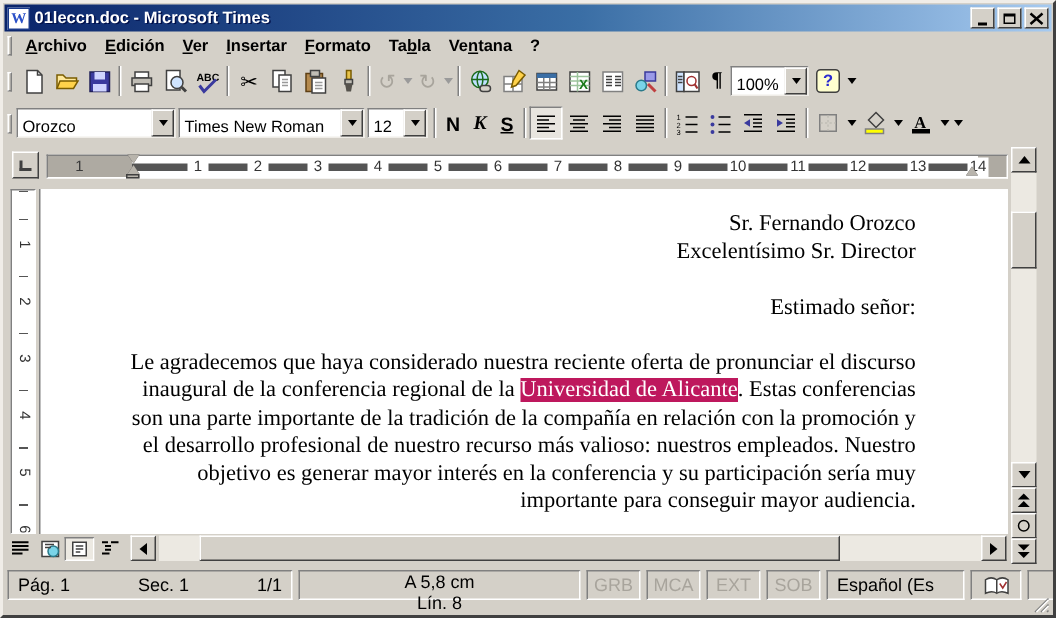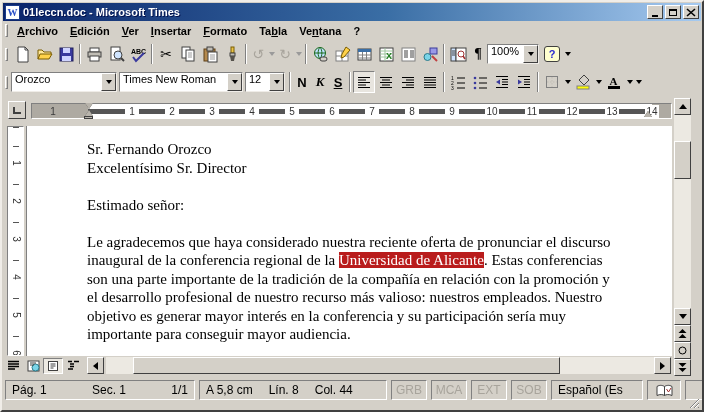--- a/index.html
+++ b/index.html
@@ -35,21 +35,21 @@
   .tb2{top:66px;height:28px;}
   .tbtn{width:22px;height:22px;display:flex;align-items:center;justify-content:center;flex:none;}
   .tbtn.narrow{width:18px;}
   .tbtn.pressed{border:1px solid;border-color:#808080 #fff #fff #808080;background:#e8e5df;}
   .sep{width:2px;height:20px;margin:0 2px;border-left:1px solid #808080;border-right:1px solid #fff;flex:none;}
   .dd{width:9px;height:22px;display:flex;align-items:center;justify-content:center;flex:none;}
   .tri-d{width:0;height:0;border-left:3px solid transparent;border-right:3px solid transparent;border-top:4px solid #000;}
   .tri-d.dis{border-top-color:#9a9a9a;}
   .dis-glyph{color:#a8a49c;font-size:14px;}
   .combo{height:20px;background:#fff;border:1px solid;border-color:#808080 #f0ede8 #f0ede8 #808080;
-    display:flex;align-items:flex-start;flex:none;margin-right:2px;}
+    display:flex;align-items:flex-end;flex:none;margin-right:2px;}
   .combo .val{flex:1;padding:0 3px;white-space:nowrap;overflow:hidden;font-size:11px;}
   .combo .btn{width:15px;height:18px;background:#d4d0c8;border:1px solid;border-color:#fff #404040 #404040 #fff;
     display:flex;align-items:center;justify-content:center;flex:none;}
   .fmt-letter{font-weight:bold;font-size:13px;}
   
   .ruler-row{position:absolute;left:1px;top:94px;right:1px;height:30px;}
   .tabsel{position:absolute;left:5px;top:5px;width:18px;height:18px;background:#d4d0c8;
     border:1px solid;border-color:#fff #404040 #404040 #fff;display:flex;align-items:center;justify-content:center;}
   .tabsel .L{width:8px;height:7px;border-left:2px solid #404040;border-bottom:2px solid #404040;}
   .hruler{position:absolute;left:28px;top:7px;width:641px;height:16px;background:#fff;
@@ -78,23 +78,23 @@
     background-image:repeating-linear-gradient(180deg,#555 0 1px,transparent 1px 19px);
     -webkit-mask-image:linear-gradient(90deg,transparent 0 5px,#000 5px 11px,transparent 11px);
             mask-image:linear-gradient(90deg,transparent 0 5px,#000 5px 11px,transparent 11px);}
   .vnum{position:absolute;left:1px;top:calc(var(--i) * 38px - 8px);width:13px;text-align:center;
     font-size:10px;color:#333;background:#fff;transform:rotate(90deg);line-height:12px;}
   
   .page{position:absolute;left:24px;top:124px;width:646px;height:230px;background:#fff;
     border-left:1px solid #808080;overflow:hidden;cursor:text;}
   .doc{position:absolute;left:60px;top:14px;font-family:"Liberation Serif","DejaVu Serif",serif;
     font-size:15px;line-height:18.5px;white-space:nowrap;}
-  .docline{height:18.5px;}
+  .docline{height:18.5px;text-align:right;}
   .spacer{height:18.5px;}
-  .seltext{background:#b91c1c;color:#fff;}
+  .seltext{background:#be185d;color:#fff;}
   
   .sb-btn{background:#d4d0c8;border:1px solid;border-color:#fff #404040 #404040 #fff;
     display:flex;align-items:center;justify-content:center;flex:none;}
   .vscroll{position:absolute;left:672px;top:96px;width:17px;height:278px;display:flex;flex-direction:column;
     background:#ece9e2;}
   .vscroll .sb-btn{width:17px;height:17px;}
   .vtrack{flex:1;position:relative;}
   .vthumb{position:absolute;left:0;top:26px;width:17px;height:38px;background:#d4d0c8;
     border:1px solid;border-color:#fff #404040 #404040 #fff;}
   .tri-up{width:0;height:0;border-left:4px solid transparent;border-right:4px solid transparent;border-bottom:5px solid #000;}
@@ -543,21 +543,21 @@
   </div>
 
   <div class="statusbar">
     <div class="panel" style="width:190px;gap:20px;">
       <span>Pág. 1</span>
         <span class="gap"></span>
       <span>Sec. 1</span>
         <span class="gap"></span>
       <span>1/1</span>
     </div>
-    <div class="panel" style="width:188px;">
+    <div class="panel" style="width:188px;flex-direction:column;">
       <span>A 5,8 cm</span>
         <span class="gap" style="width:16px;"></span>
       <span>Lín. 8</span>
         <span class="gap" style="width:16px;"></span>
       <span>Col. 44</span>
     </div>
     <div class="panel tgl">
         <span>GRB</span>
       </div>
     <div class="panel tgl">

